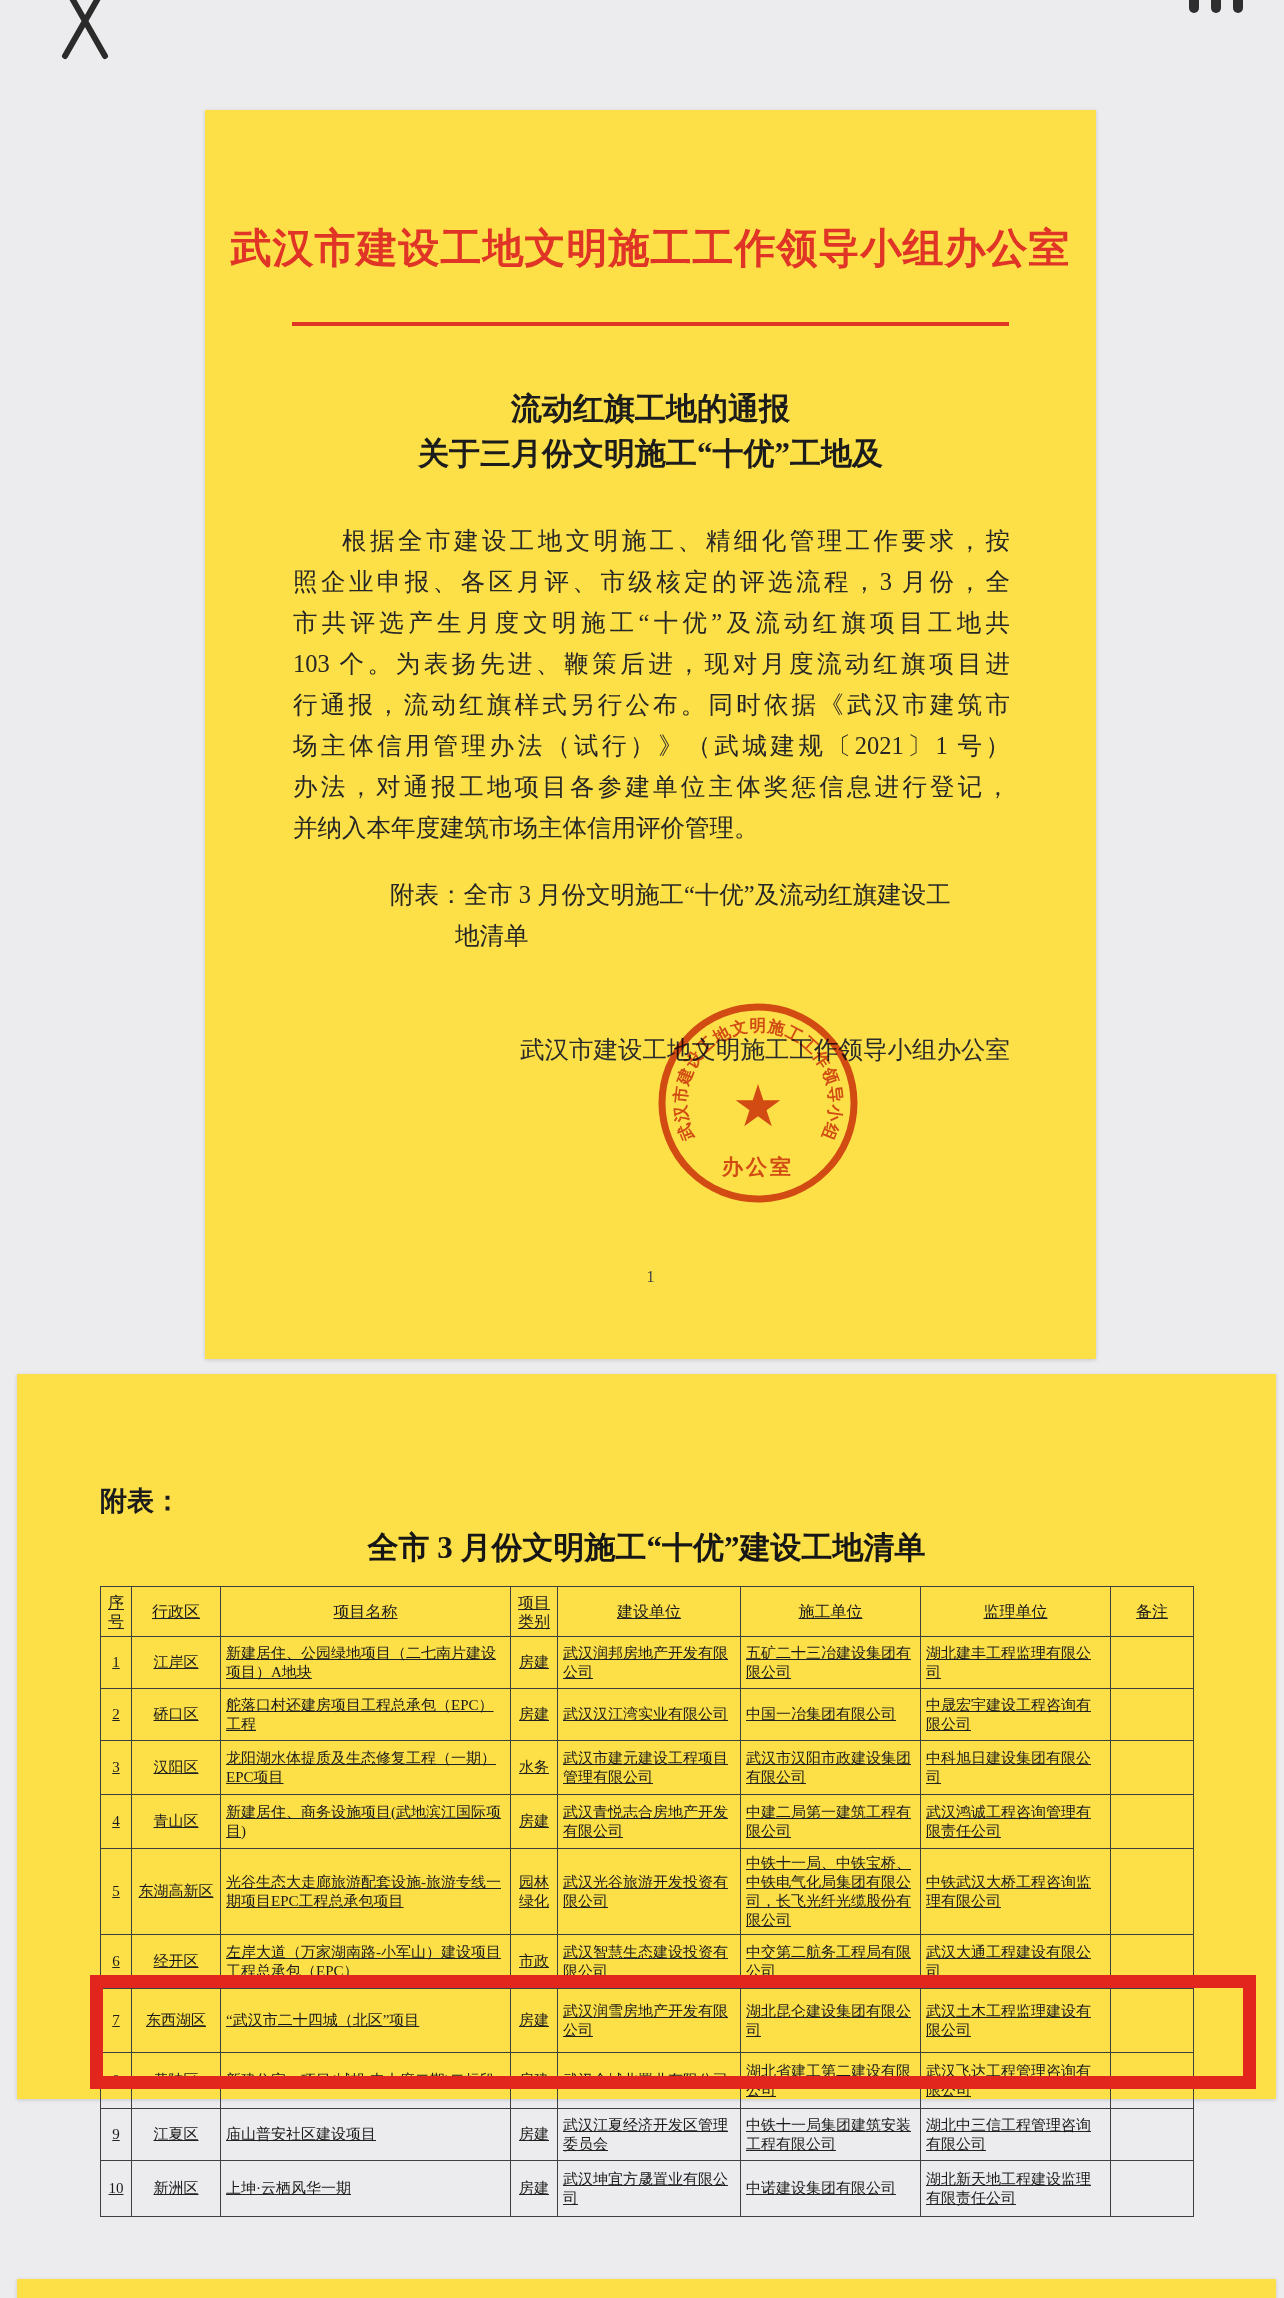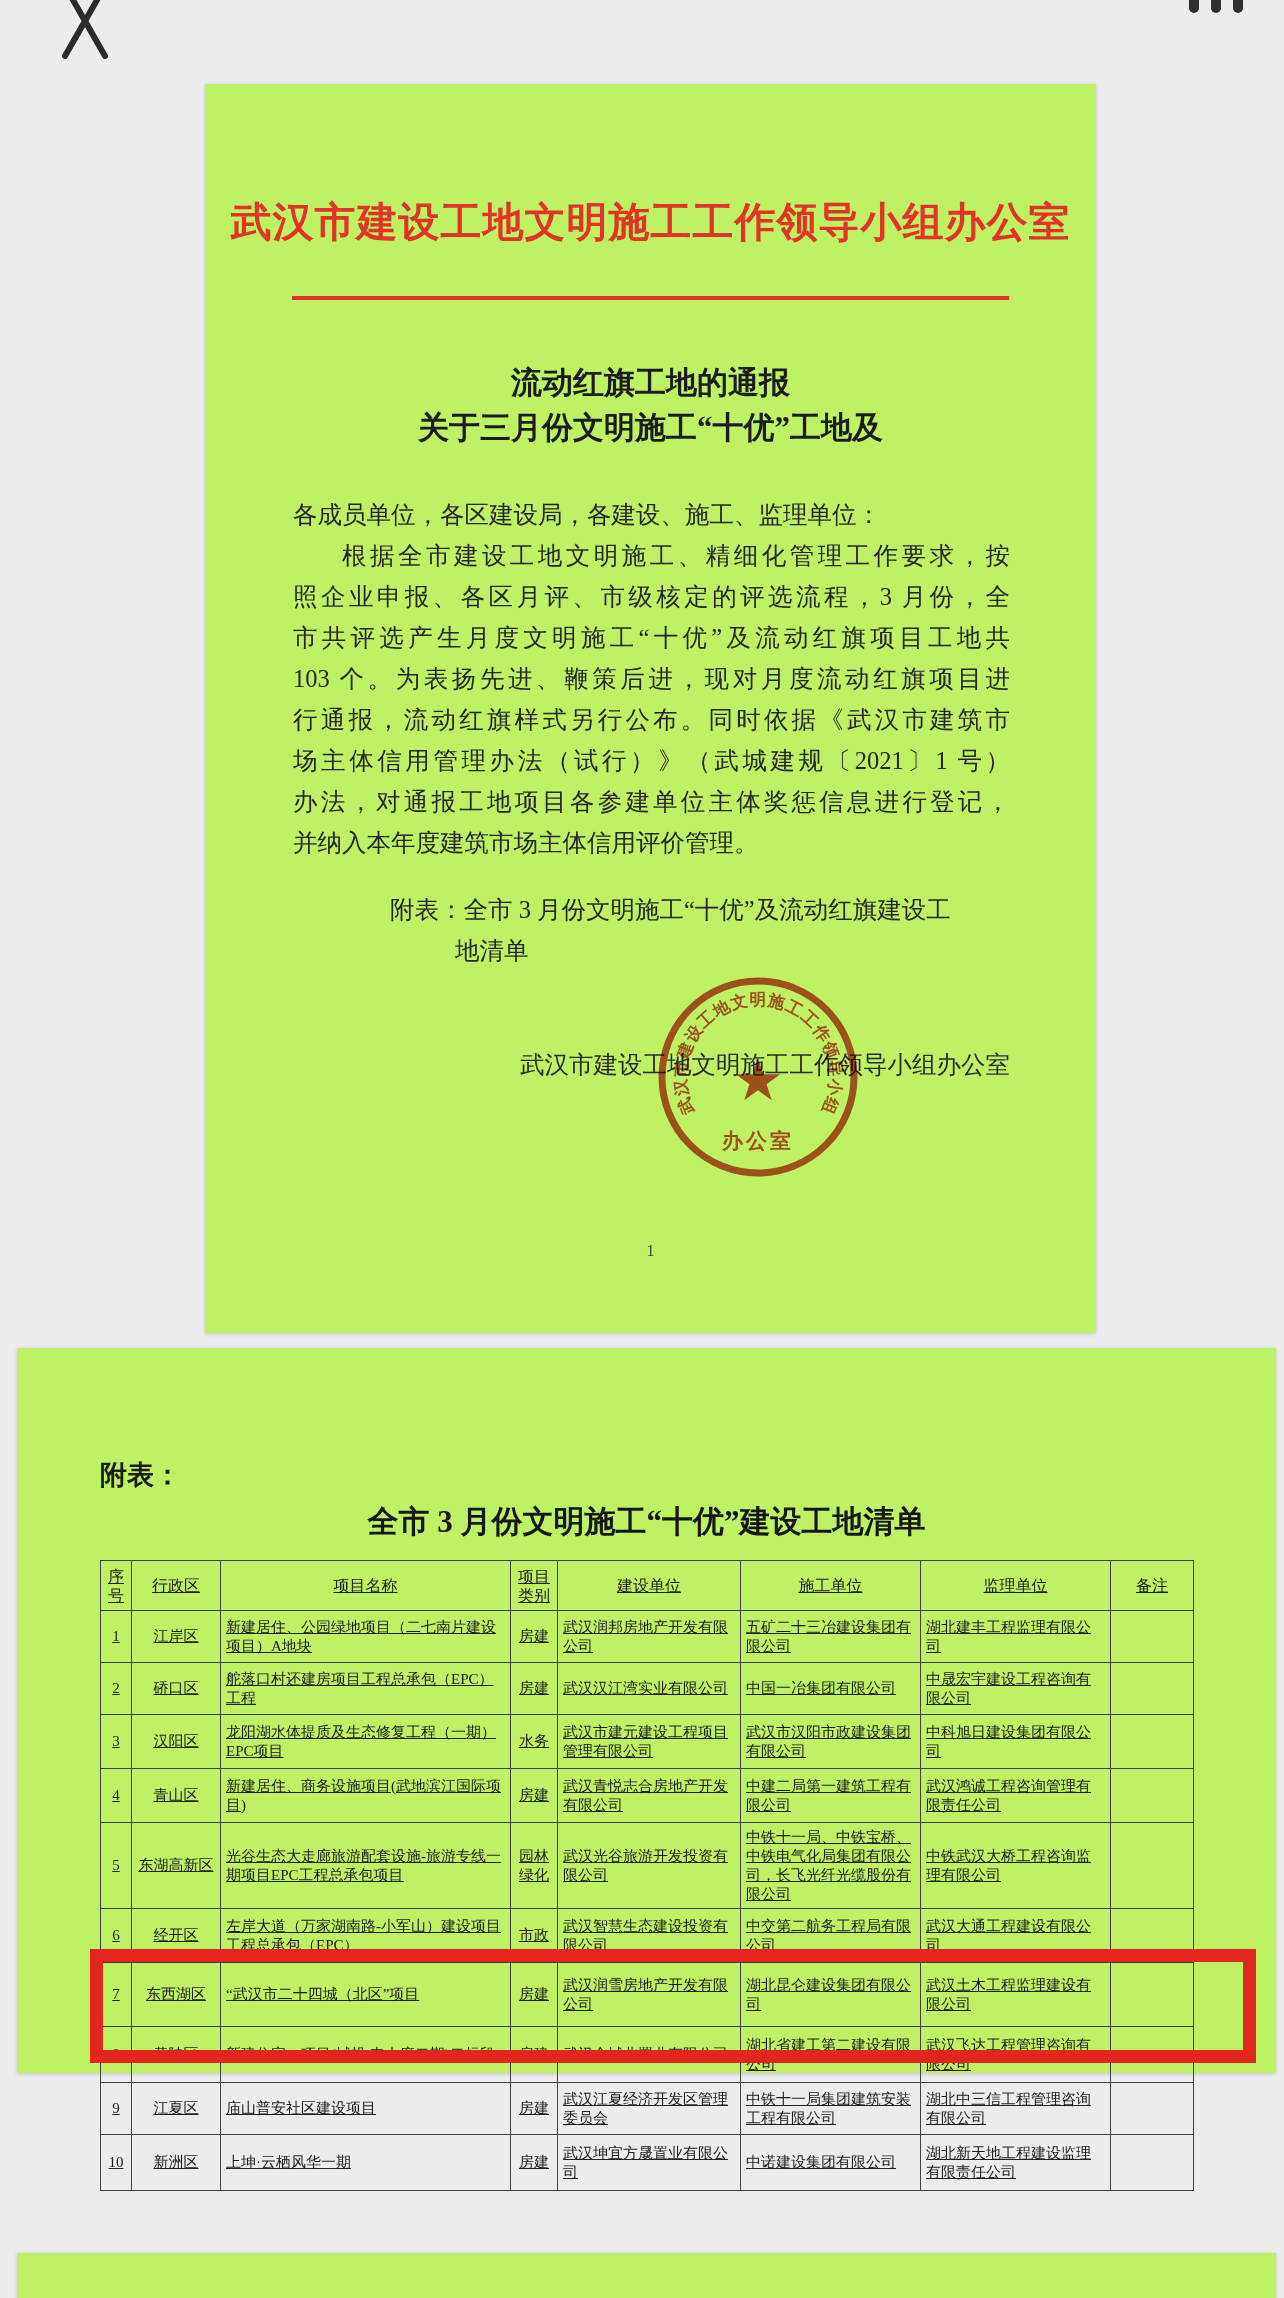--- a/index.html
+++ b/index.html
@@ -11,21 +11,21 @@
     font-family:"Liberation Serif","DejaVu Serif",serif;
     color:#222;
   }
   
   .topbar{position:absolute;left:0;top:0;width:1284px;height:60px;}
   .close-btn{position:absolute;left:55px;top:-18px;width:60px;height:78px;cursor:pointer;}
   .close-btn svg{display:block;}
   .more-btn{position:absolute;left:1183px;top:-6px;height:30px;display:flex;align-items:flex-start;cursor:pointer;}
   .more-btn span{display:inline-block;width:10px;height:19px;border-radius:5px;background:#2e2e2e;margin:0 6px;}
   
-  .page{position:absolute;background:#bef264;box-shadow:0 1px 4px rgba(0,0,0,0.16);}
+  .page{position:absolute;background:#fde047;box-shadow:0 1px 4px rgba(0,0,0,0.16);margin-top:26px;}
   #page1{left:205px;top:84px;width:891px;height:1249px;}
   #page2{left:17px;top:1348px;width:1259px;height:725px;}
   #page3{left:17px;top:2253px;width:1259px;height:60px;}
   
   .org-title{
     margin-top:112px;text-align:center;
     font-size:41px;font-weight:bold;letter-spacing:1px;
     color:#e03427;line-height:52px;white-space:nowrap;
   }
   .red-rule{width:717px;height:4px;background:#e03427;margin:48px auto 0 auto;}
@@ -80,21 +80,20 @@
 </div>
 
 <div class="page" id="page1">
   <div class="org-title">武汉市建设工地文明施工工作领导小组办公室</div>
   <div class="red-rule"></div>
   <div class="doc-title">
     <div>流动红旗工地的通报</div>
     <div>关于三月份文明施工“十优”工地及</div>
   </div>
   <div class="bodytext" id="body-lines">
-      <div class="body-line">各成员单位，各区建设局，各建设、施工、监理单位：</div>
       <div class="body-line fill indent">根据全市建设工地文明施工、精细化管理工作要求，按</div>
       <div class="body-line fill">照企业申报、各区月评、市级核定的评选流程，3 月份，全</div>
       <div class="body-line fill">市共评选产生月度文明施工“十优”及流动红旗项目工地共</div>
       <div class="body-line fill">103 个。为表扬先进、鞭策后进，现对月度流动红旗项目进</div>
       <div class="body-line fill">行通报，流动红旗样式另行公布。同时依据《武汉市建筑市</div>
       <div class="body-line fill">场主体信用管理办法（试行）》（武城建规〔2021〕1 号）</div>
       <div class="body-line fill">办法，对通报工地项目各参建单位主体奖惩信息进行登记，</div>
       <div class="body-line">并纳入本年度建筑市场主体信用评价管理。</div>
     </div>
   <div class="att-note">

